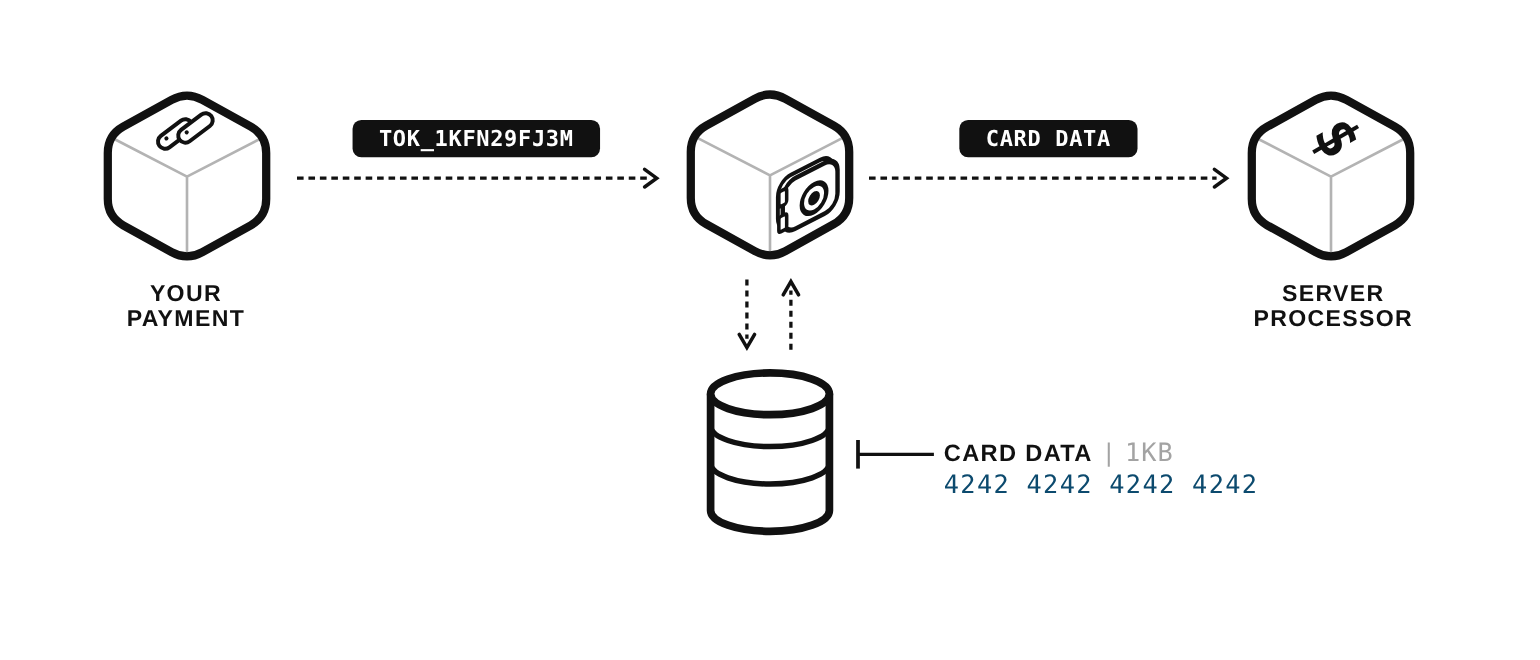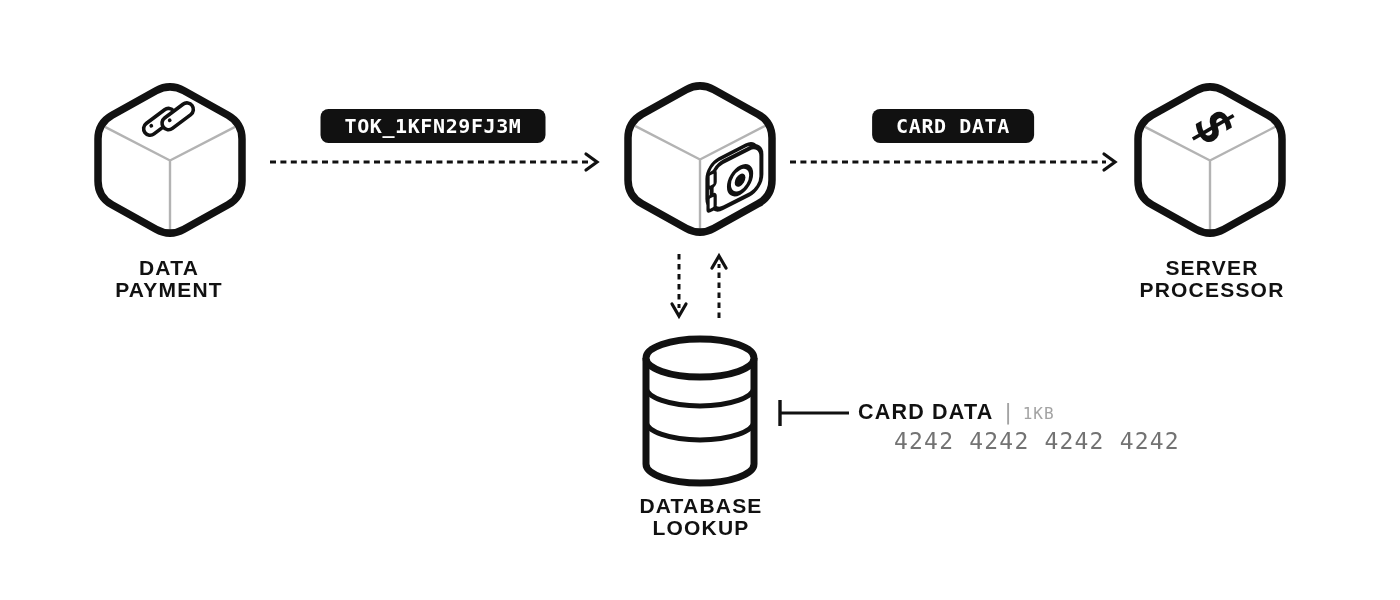--- a/index.html
+++ b/index.html
@@ -24,27 +24,26 @@
   .callout-title{
     font-weight:bold;font-size:21.5px;letter-spacing:1.2px;color:#111;
     font-family:"Liberation Sans",sans-serif;
   }
   .callout-sep{
     color:#a3a3a3;font-family:"DejaVu Sans Mono",monospace;
     font-size:22px;margin:0 8px;
   }
   .callout-size{
     color:#a3a3a3;font-family:"DejaVu Sans Mono",monospace;
-    font-size:16px;letter-spacing:1px;
+    font-size:23px;letter-spacing:1px;
   }
   .callout-line2{
-    position:absolute;left:858px;top:428px;color:#737373;
+    position:absolute;left:858px;top:428px;color:#0c4a6e;
     font-family:"DejaVu Sans Mono",monospace;font-size:23px;letter-spacing:1.2px;
     white-space:nowrap;
-    margin-left:36px;
   }
 </style>
 </head>
 <body>
 
 <div class="stage">
 
   <svg width="1400" height="600" viewBox="0 0 1400 600">
     <defs>
       <g id="cube">
@@ -114,33 +113,29 @@
       <path d="M712 268 L719 256 L726 268" stroke-width="3.2" stroke-linecap="round"></path>
     </g>
 
     <g stroke="#111111">
       <path d="M780 400 V426" stroke-width="3.4"></path>
       <path d="M780 413 H849" stroke-width="3"></path>
     </g>
   </svg>
 
   <div class="node-label" style="left:169px;top:257px;">
-    <span>DATA</span>
+    <span>YOUR</span>
     <span>PAYMENT</span>
   </div>
 
   <div class="node-label" style="left:1212px;top:257px;">
     <span>SERVER</span>
     <span>PROCESSOR</span>
   </div>
 
-  <div class="node-label" style="left:701px;top:495px;">
-    <span>DATABASE</span>
-    <span>LOOKUP</span>
-  </div>
 
   <div class="pill" style="left:433px;top:126px;">TOK_1KFN29FJ3M</div>
 
   <div class="pill" style="left:953px;top:126px;">CARD DATA</div>
 
   <div class="callout-line1">
     <span class="callout-title">CARD DATA</span><span class="callout-sep">|</span><span class="callout-size">1KB</span>
   </div>
 
   <div class="callout-line2">4242 4242 4242 4242</div>

